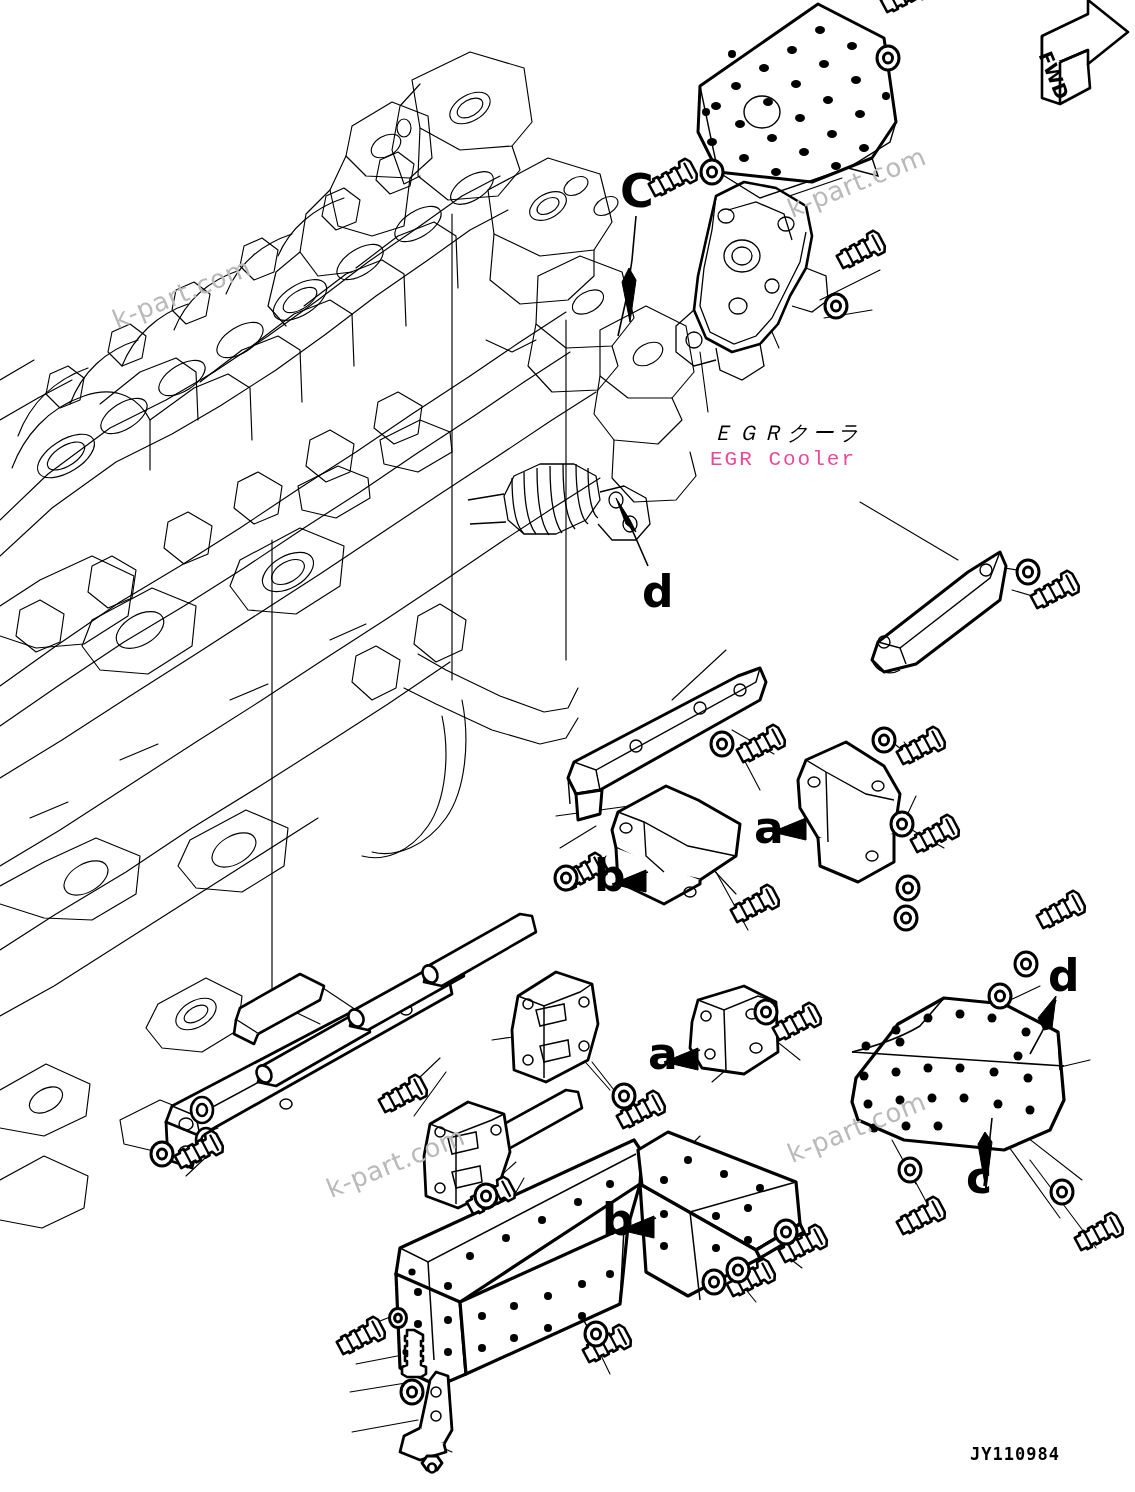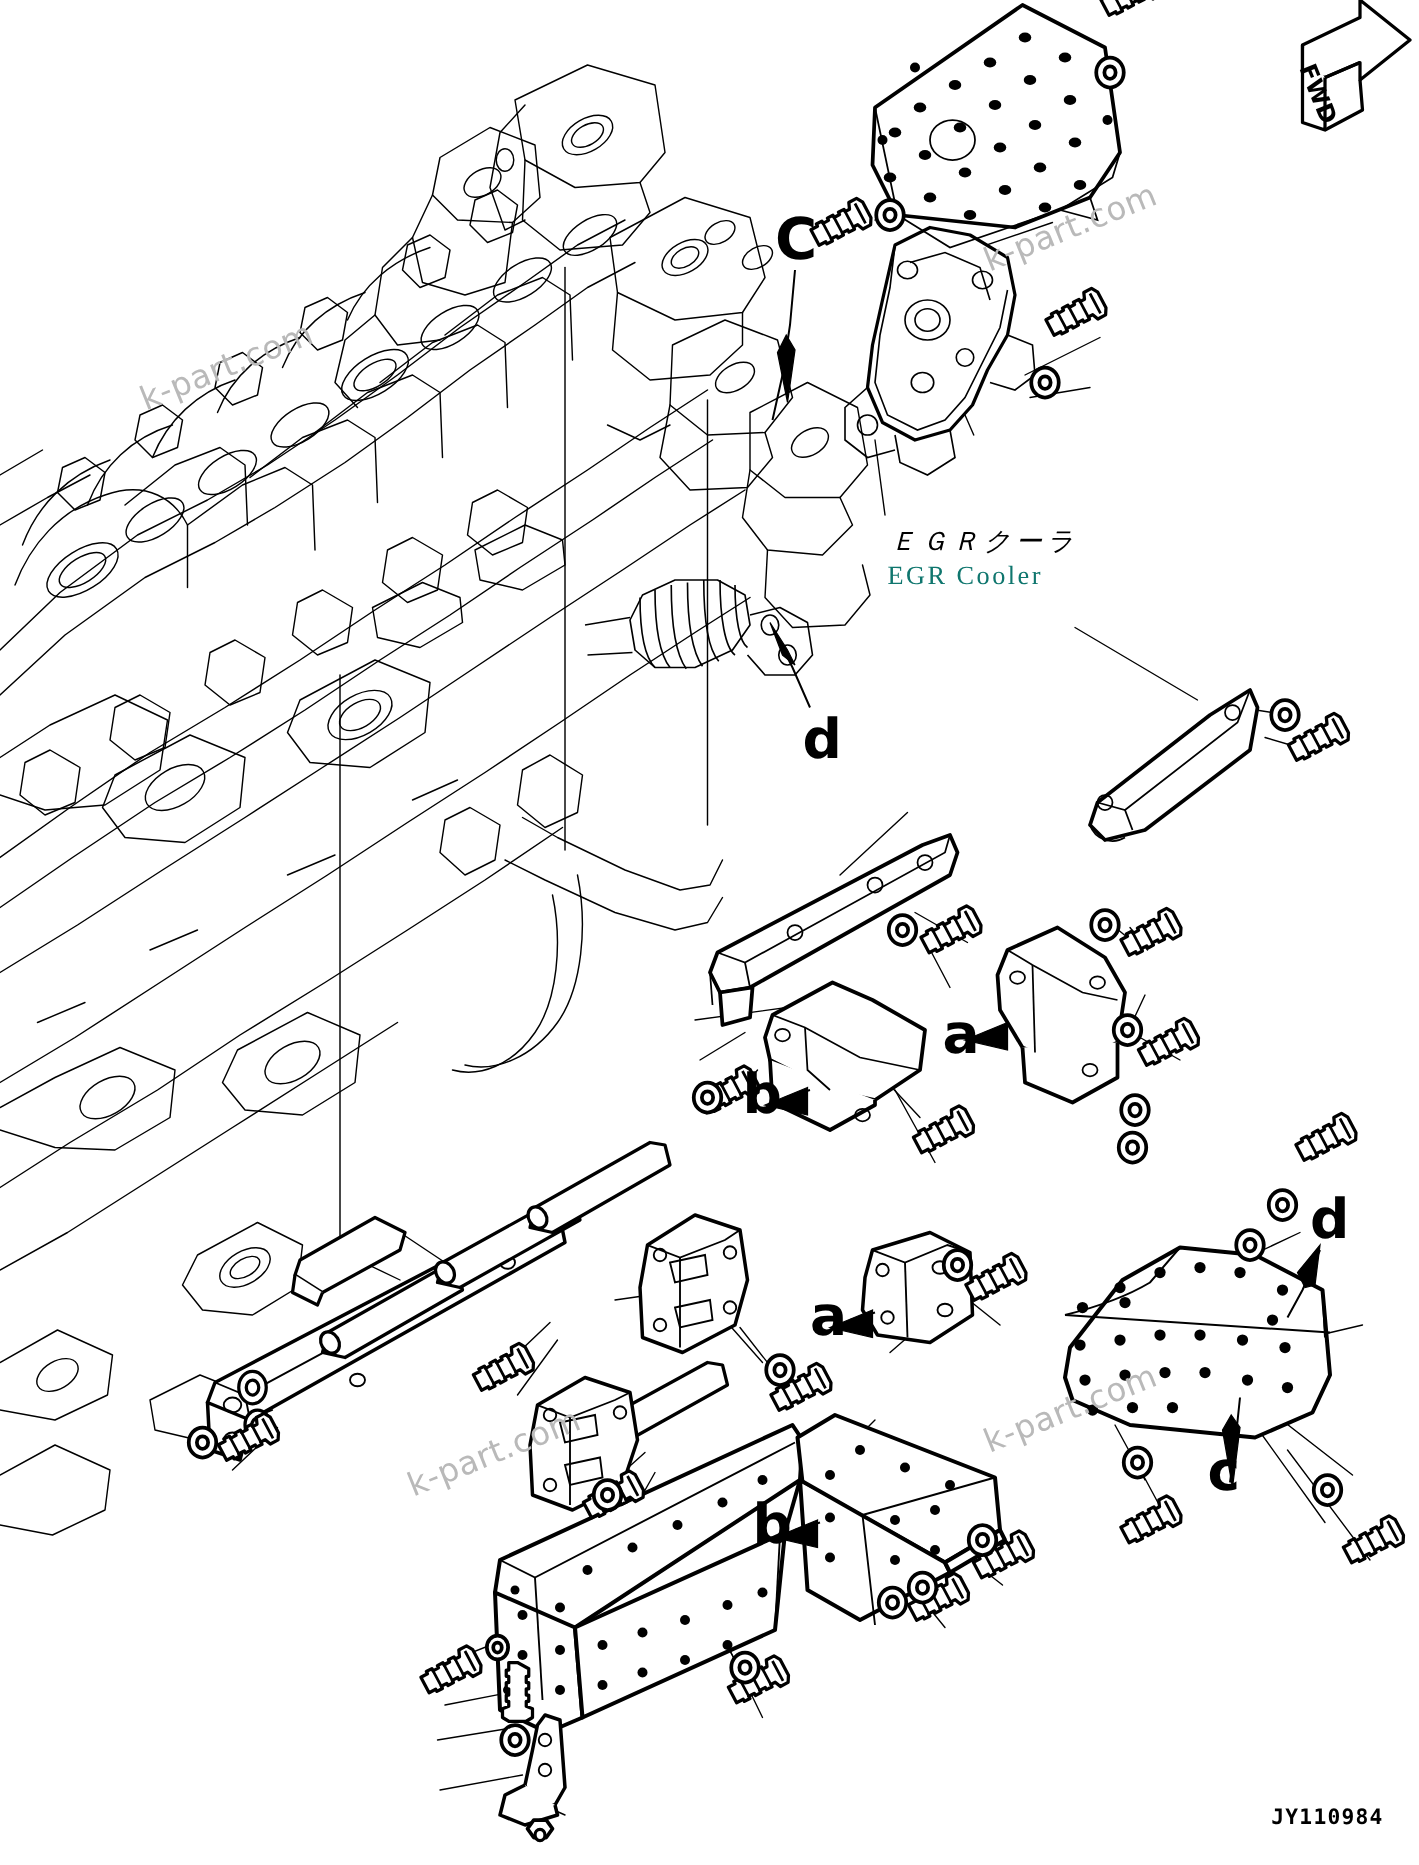--- a/index.html
+++ b/index.html
@@ -20,21 +20,21 @@
   .callout{
     position:absolute;color:#000;font-family:"DejaVu Sans", sans-serif;
     font-weight:700;white-space:nowrap;line-height:1;
   }
   .cl-big{font-size:40px;}
   .label-jp{
     position:absolute;color:#000;font-family:"DejaVu Sans", sans-serif;
     font-size:21px;letter-spacing:4px;white-space:nowrap;
   }
   .label-en{
-    position:absolute;color:#0f766e;font-family:Liberation Serif, serif;
+    position:absolute;color:#ec4899;font-family:Liberation Mono, monospace;
     font-size:21px;letter-spacing:2px;white-space:nowrap;
   }
   .drawno{
     position:absolute;color:#000;font-family:"DejaVu Sans Mono", monospace;
     font-size:17px;letter-spacing:1px;white-space:nowrap;font-weight:700;
   }
   .fwdtxt{
     position:absolute;color:#000;font-family:"DejaVu Sans", sans-serif;
     font-size:19px;font-weight:700;white-space:nowrap;
     transform-origin:left top;
@@ -658,15 +658,15 @@
 <div class="callout cl-big" style="left:648px;top:1032px;font-size:44px;">a</div>
 <div class="callout cl-big" style="left:602px;top:1198px;font-size:44px;">b</div>
 <div class="callout cl-big" style="left:1048px;top:954px;font-size:44px;">d</div>
 <div class="callout cl-big" style="left:966px;top:1156px;font-size:44px;">c</div>
 
 <div class="wm" style="left:108px;top:307px;transform:rotate(-22deg);">k-part.com</div>
 <div class="wm" style="left:783px;top:196px;transform:rotate(-22deg);">k-part.com</div>
 <div class="wm" style="left:322px;top:1176px;transform:rotate(-22deg);">k-part.com</div>
 <div class="wm" style="left:783px;top:1141px;transform:rotate(-22deg);">k-part.com</div>
 
-<div class="drawno" style="left:970px;top:1444px;margin-left:47px;">JY110984</div>
+<div class="drawno" style="left:970px;top:1444px;">JY110984</div>
 
 </div>
 
 </body></html>

